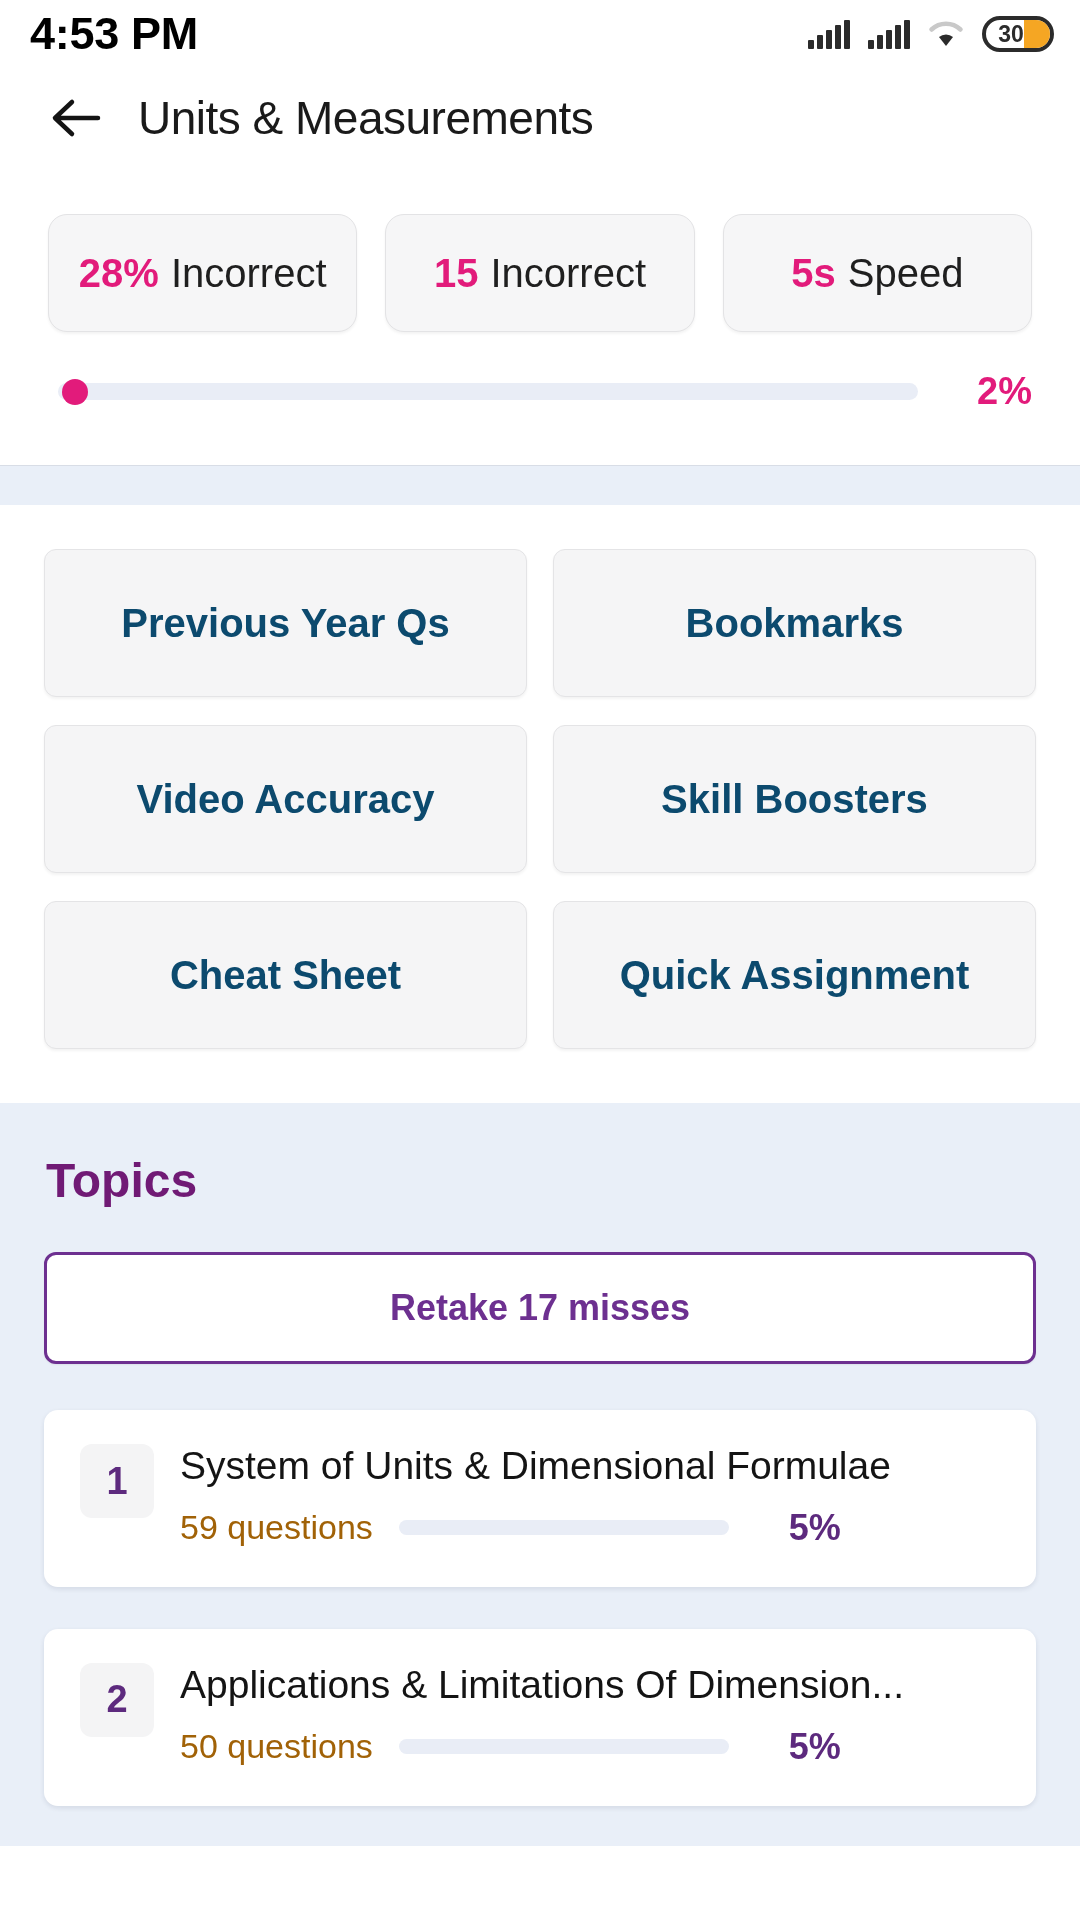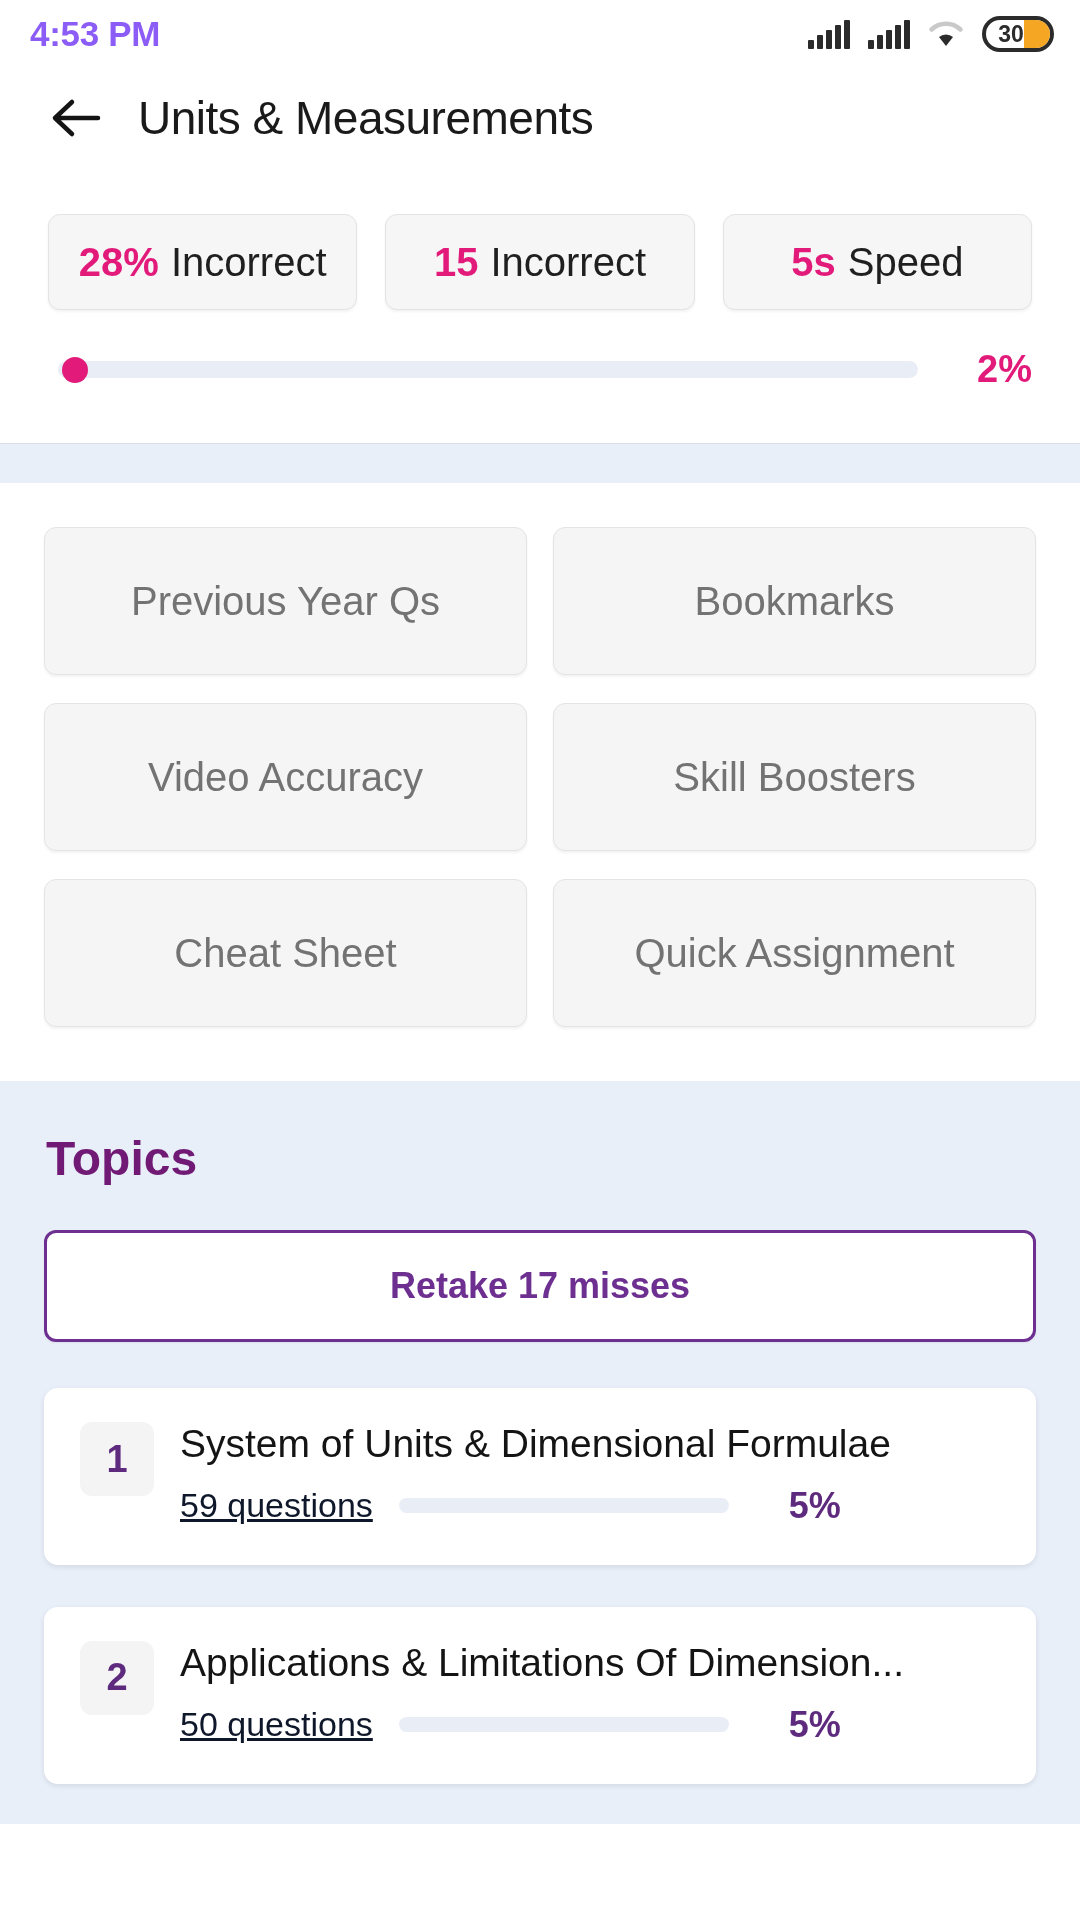--- a/index.html
+++ b/index.html
@@ -11,21 +11,21 @@
     -webkit-font-smoothing:antialiased;
   }
 
   
   .statusbar{
     height:68px; width:100%;
     display:flex; align-items:center; justify-content:space-between;
     padding:0 26px 0 30px;
     background:#ffffff;
   }
-  .status-time{ font-size:35px; font-weight:700; color:#8b5cf6; letter-spacing:-.3px;}
+  .status-time{ font-size:45px; font-weight:700; color:#000000; letter-spacing:-.3px;}
   .status-icons{ display:flex; align-items:center; gap:18px; }
   .sig{ display:flex; align-items:flex-end; gap:3px; height:30px;}
   .sig i{ display:block; width:6px; background:#2b2b2b; border-radius:1px;}
   .sig i:nth-child(1){height:9px}
   .sig i:nth-child(2){height:14px}
   .sig i:nth-child(3){height:19px}
   .sig i:nth-child(4){height:24px}
   .sig i:nth-child(5){height:29px}
   .wifi{ position:relative; width:36px; height:28px; }
   .wifi svg{ display:block; }
@@ -54,22 +54,22 @@
     cursor:pointer;
   }
   .page-title{
     font-size:46px; font-weight:400; color:#1a1a1a; letter-spacing:-.5px;
   }
 
   
   .summary{ background:#fff; padding:46px 48px 0 48px; }
   .stats-row{ display:flex; gap:28px; }
   .stat-card{
-    flex:1; height:96px;
-    background:#f6f6f7; border:1.5px solid #e3e3e5; border-radius:12px;
+    flex:1; height:118px;
+    background:#f6f6f7; border:1.5px solid #e3e3e5; border-radius:19px;
     display:flex; align-items:center; justify-content:center; gap:12px;
     box-shadow:0 2px 3px rgba(0,0,0,.05);
   }
   .stat-val{ font-size:40px; font-weight:700; color:#e21b7b; }
   .stat-lbl{ font-size:40px; font-weight:400; color:#1f1f1f; }
 
   .progress-row{
     display:flex; align-items:center; gap:24px;
     padding:38px 0 52px 10px;
   }
@@ -85,21 +85,21 @@
 
   
   .strip{ height:40px; background:#e9eff8; border-top:1.5px solid #d8dde6;}
 
   
   .actions{ background:#fff; padding:44px 44px 54px 44px; }
   .grid{ display:grid; grid-template-columns:1fr 1fr; gap:28px 26px; }
   .action-btn{
     height:148px; background:#f5f5f6; border:1.5px solid #e4e4e6; border-radius:12px;
     display:flex; align-items:center; justify-content:center;
-    font-size:40px; font-weight:400; color:#737373;
+    font-size:40px; font-weight:700; color:#0c4a6e;
     box-shadow:0 2px 3px rgba(0,0,0,.05);
     cursor:pointer; text-align:right; padding:0 10px;
   }
 
   
   .topics{ background:#e9eff8; padding:50px 44px 40px 44px; min-height:600px;}
   .topics-title{ font-size:48px; font-weight:700; color:#701a75; margin:0 0 44px 2px;}
   .retake{
     height:112px; background:#ffffff; border:3px solid #6d3090; border-radius:12px;
     display:flex; align-items:center; justify-content:center;
@@ -118,21 +118,21 @@
     font-size:38px; font-weight:700; color:#5d2a7e;
   }
   .topic-body{ flex:1; min-width:0; }
   .topic-name{
     font-size:39px; font-weight:400; color:#141414; line-height:1.15;
     white-space:nowrap; overflow:hidden; text-overflow:ellipsis;
   }
   .topic-meta{
     display:flex; align-items:center; gap:26px; margin-top:18px;
   }
-  .topic-q{ font-size:34px; color:#0f172a; white-space:nowrap; flex:0 0 auto;text-decoration:underline;}
+  .topic-q{ font-size:34px; color:#a16207; white-space:nowrap; flex:0 0 auto;}
   .topic-track{
     position:relative; flex:1; height:15px; border-radius:10px; background:#e9edf6;
     max-width:330px;
   }
   .knob.purple{ background:#5d2a7e; width:23px; height:23px; }
   .topic-pct{ font-size:36px; font-weight:700; color:#5d2a7e; min-width:86px; text-align:right;}
 </style>
 </head>
 <body>
 

